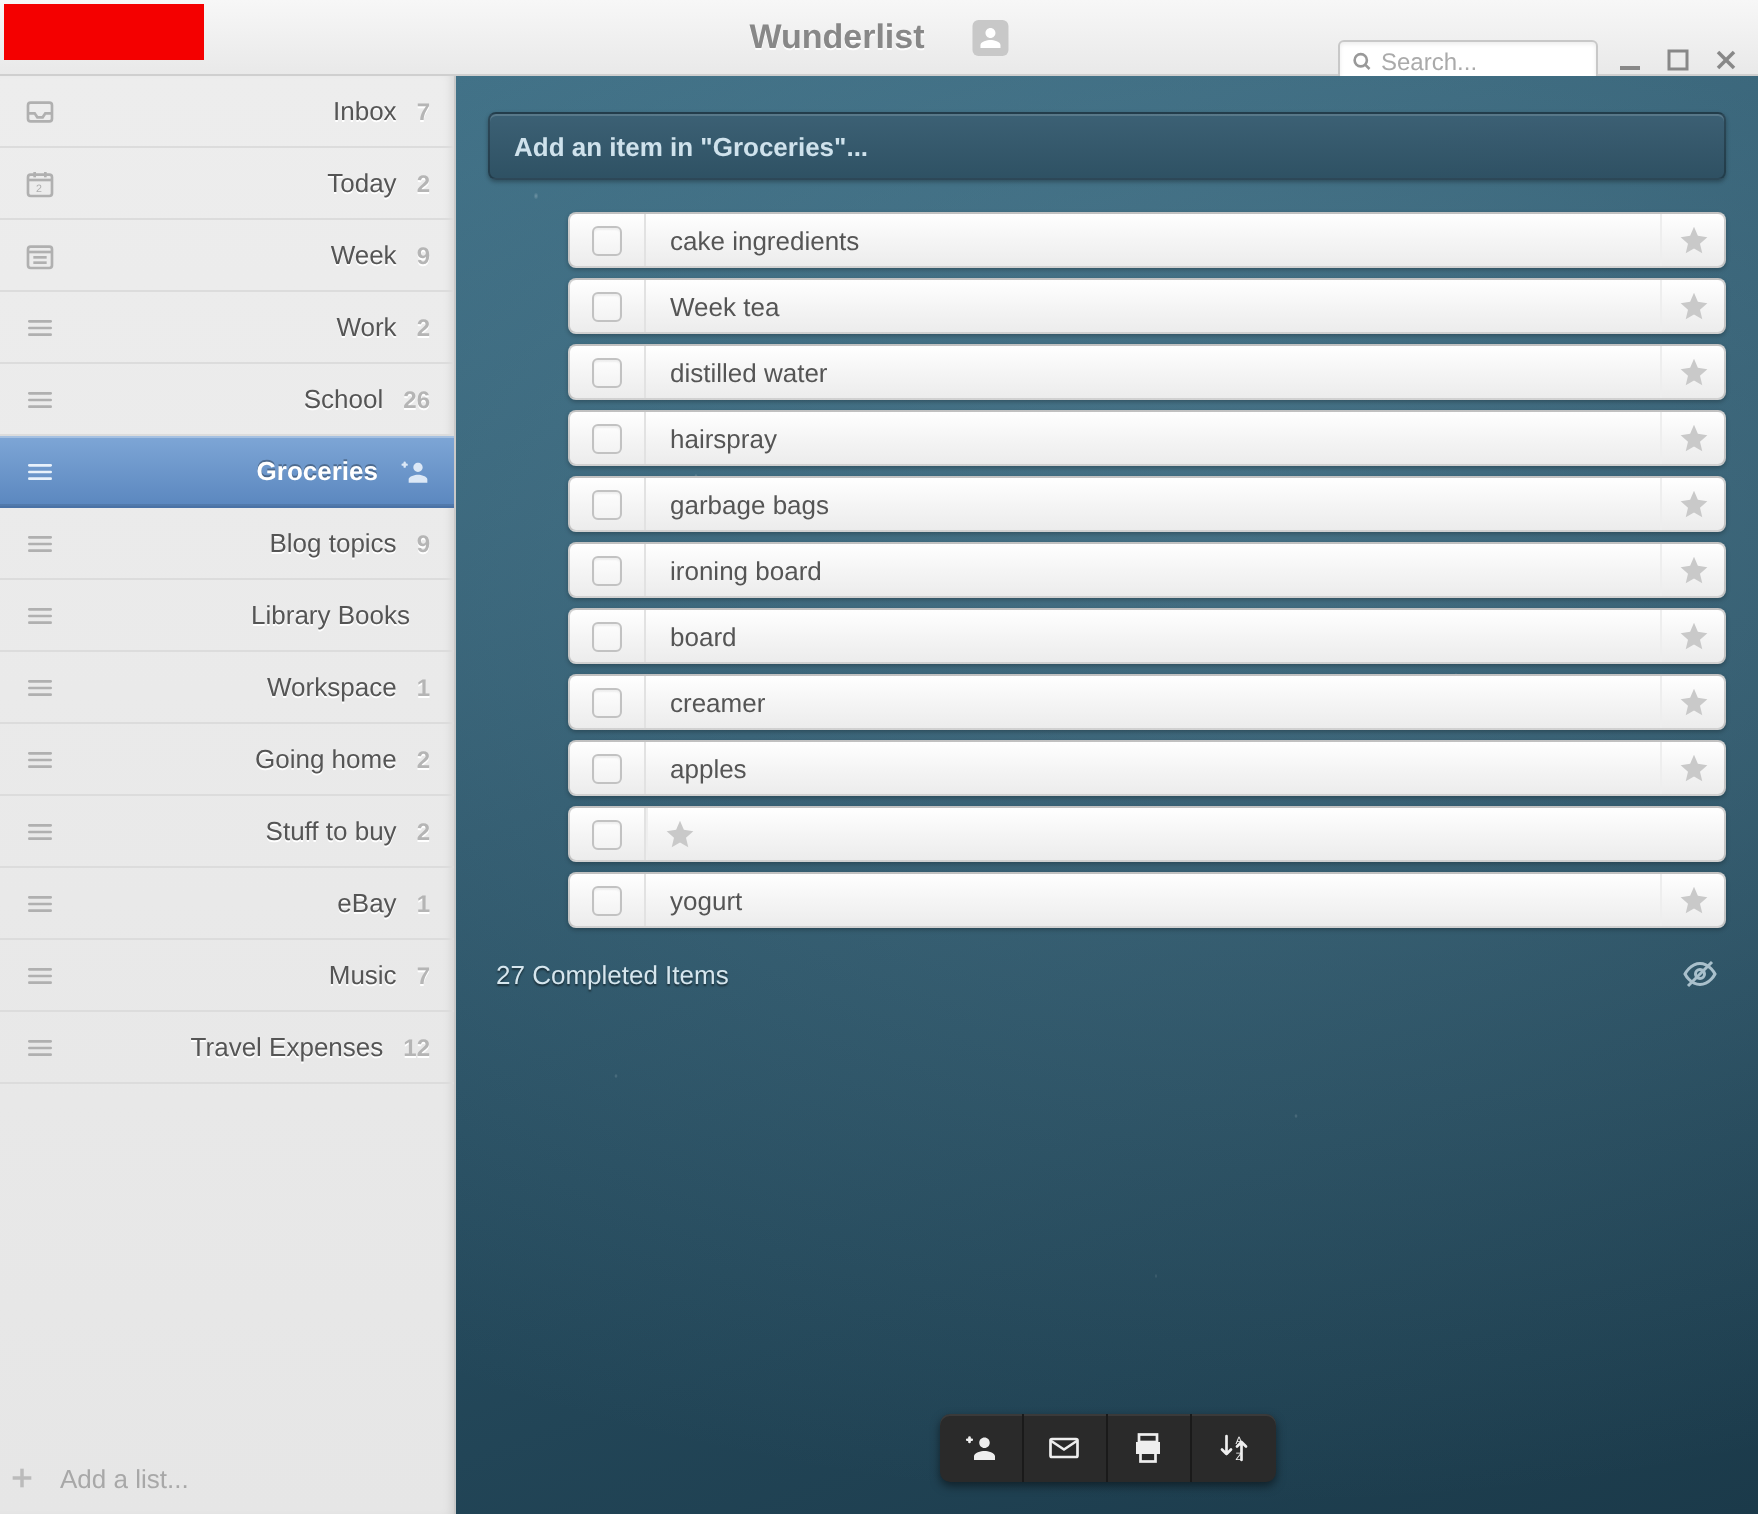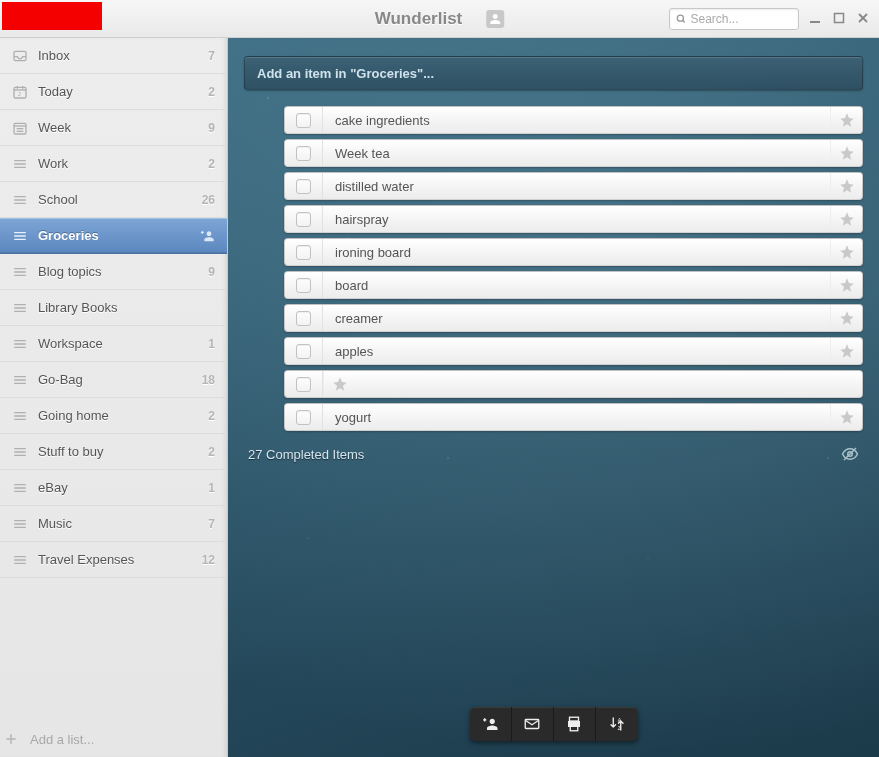--- a/index.html
+++ b/index.html
@@ -26,21 +26,21 @@
     left: 50%; transform: translateX(-50%);
     display: flex; align-items: center; gap: 24px;
     color: #888; font-weight: 700; font-size: 17px;
     text-shadow: 0 1px 0 #fff;
   }
   .app-title .sync-badge {
     width: 18px; height: 18px; background:#c8c8c8; border-radius:3px;
     display:flex; align-items:center; justify-content:center;
   }
   .titlebar-right {
-    position: absolute; right: 8px; top: 0; height: 100%;
+    position: absolute; right: 8px; top: 12px; height: 100%;
     display: flex; align-items: center; gap: 10px;
   }
   .search-wrap {
     width: 130px; height: 22px;
     background: #fff; border: 1px solid #c8c8c8; border-radius: 3px;
     display: flex; align-items: center; padding: 0 6px; gap: 4px;
     box-shadow: inset 0 1px 2px rgba(0,0,0,.08);
   }
   .search-wrap input {
     border: none; outline: none; width: 100%; font-size: 12px; color: #555;
@@ -62,21 +62,21 @@
   }
   .lists { flex: 1; overflow: hidden; }
   .list-row {
     height: 36px; display: flex; align-items: center;
     padding: 0 12px; gap: 10px;
     border-bottom: 1px solid #dcdcdc;
     color: #555; font-size: 13px;
     cursor: pointer;
   }
   .list-row .list-icon { width: 16px; height: 16px; color: #b0b0b0; flex-shrink:0; display:flex; align-items:center; justify-content:center;}
-  .list-row .label { flex: 1; text-shadow: 0 1px 0 #fff; }
+  .list-row .label { flex: 1; text-shadow: 0 1px 0 #fff; text-align: right; }
   .list-row .count { color: #b5b5b5; font-size: 12px; font-weight: 600; text-shadow:0 1px 0 #fff;}
   .list-row.active {
     background: linear-gradient(#7ea6d6, #5b87bf);
     color: #fff; border-bottom-color:#4a72a6;
     box-shadow: inset 0 1px 0 rgba(255,255,255,.3), inset 0 -1px 0 rgba(0,0,0,.1);
   }
   .list-row.active .label { text-shadow: 0 -1px 0 rgba(0,0,0,.3); font-weight:600;}
   .list-row.active .list-icon, .list-row.active .count { color: #dce8f6; }
   .list-row.active .share-icon { color:#c6d9f0; }
   .add-list-row {
@@ -326,31 +326,20 @@
           <span class="count">1</span>
         </div>
         <div class="list-row">
           <span class="list-icon">
             <svg width="16" height="16" viewBox="0 0 24 24" stroke="#b0b0b0" stroke-width="2" stroke-linecap="round">
               <line x1="4" y1="7" x2="20" y2="7"></line>
               <line x1="4" y1="12" x2="20" y2="12"></line>
               <line x1="4" y1="17" x2="20" y2="17"></line>
             </svg>
           </span>
-          <span class="label">Go-Bag</span>
-          <span class="count">18</span>
-        </div>
-        <div class="list-row">
-          <span class="list-icon">
-            <svg width="16" height="16" viewBox="0 0 24 24" stroke="#b0b0b0" stroke-width="2" stroke-linecap="round">
-              <line x1="4" y1="7" x2="20" y2="7"></line>
-              <line x1="4" y1="12" x2="20" y2="12"></line>
-              <line x1="4" y1="17" x2="20" y2="17"></line>
-            </svg>
-          </span>
           <span class="label">Going home</span>
           <span class="count">2</span>
         </div>
         <div class="list-row">
           <span class="list-icon">
             <svg width="16" height="16" viewBox="0 0 24 24" stroke="#b0b0b0" stroke-width="2" stroke-linecap="round">
               <line x1="4" y1="7" x2="20" y2="7"></line>
               <line x1="4" y1="12" x2="20" y2="12"></line>
               <line x1="4" y1="17" x2="20" y2="17"></line>
             </svg>
@@ -439,20 +428,31 @@
             <svg width="16" height="16" viewBox="0 0 24 24" fill="currentColor">
               <path d="M12 2l2.9 6.9L22 10l-5.5 4.8L18.2 22 12 18.3 5.8 22l1.7-7.2L2 10l7.1-1.1z"></path>
             </svg>
           </span>
         </div>
         <div class="task">
           <span class="chk-wrap">
             <span class="chk"></span>
           </span>
           <span class="title">hairspray</span>
+          <span class="star-wrap">
+            <svg width="16" height="16" viewBox="0 0 24 24" fill="currentColor">
+              <path d="M12 2l2.9 6.9L22 10l-5.5 4.8L18.2 22 12 18.3 5.8 22l1.7-7.2L2 10l7.1-1.1z"></path>
+            </svg>
+          </span>
+        </div>
+        <div class="task">
+          <span class="chk-wrap">
+            <span class="chk"></span>
+          </span>
+          <span class="title">garbage bags</span>
           <span class="star-wrap">
             <svg width="16" height="16" viewBox="0 0 24 24" fill="currentColor">
               <path d="M12 2l2.9 6.9L22 10l-5.5 4.8L18.2 22 12 18.3 5.8 22l1.7-7.2L2 10l7.1-1.1z"></path>
             </svg>
           </span>
         </div>
         <div class="task">
           <span class="chk-wrap">
             <span class="chk"></span>
           </span>

